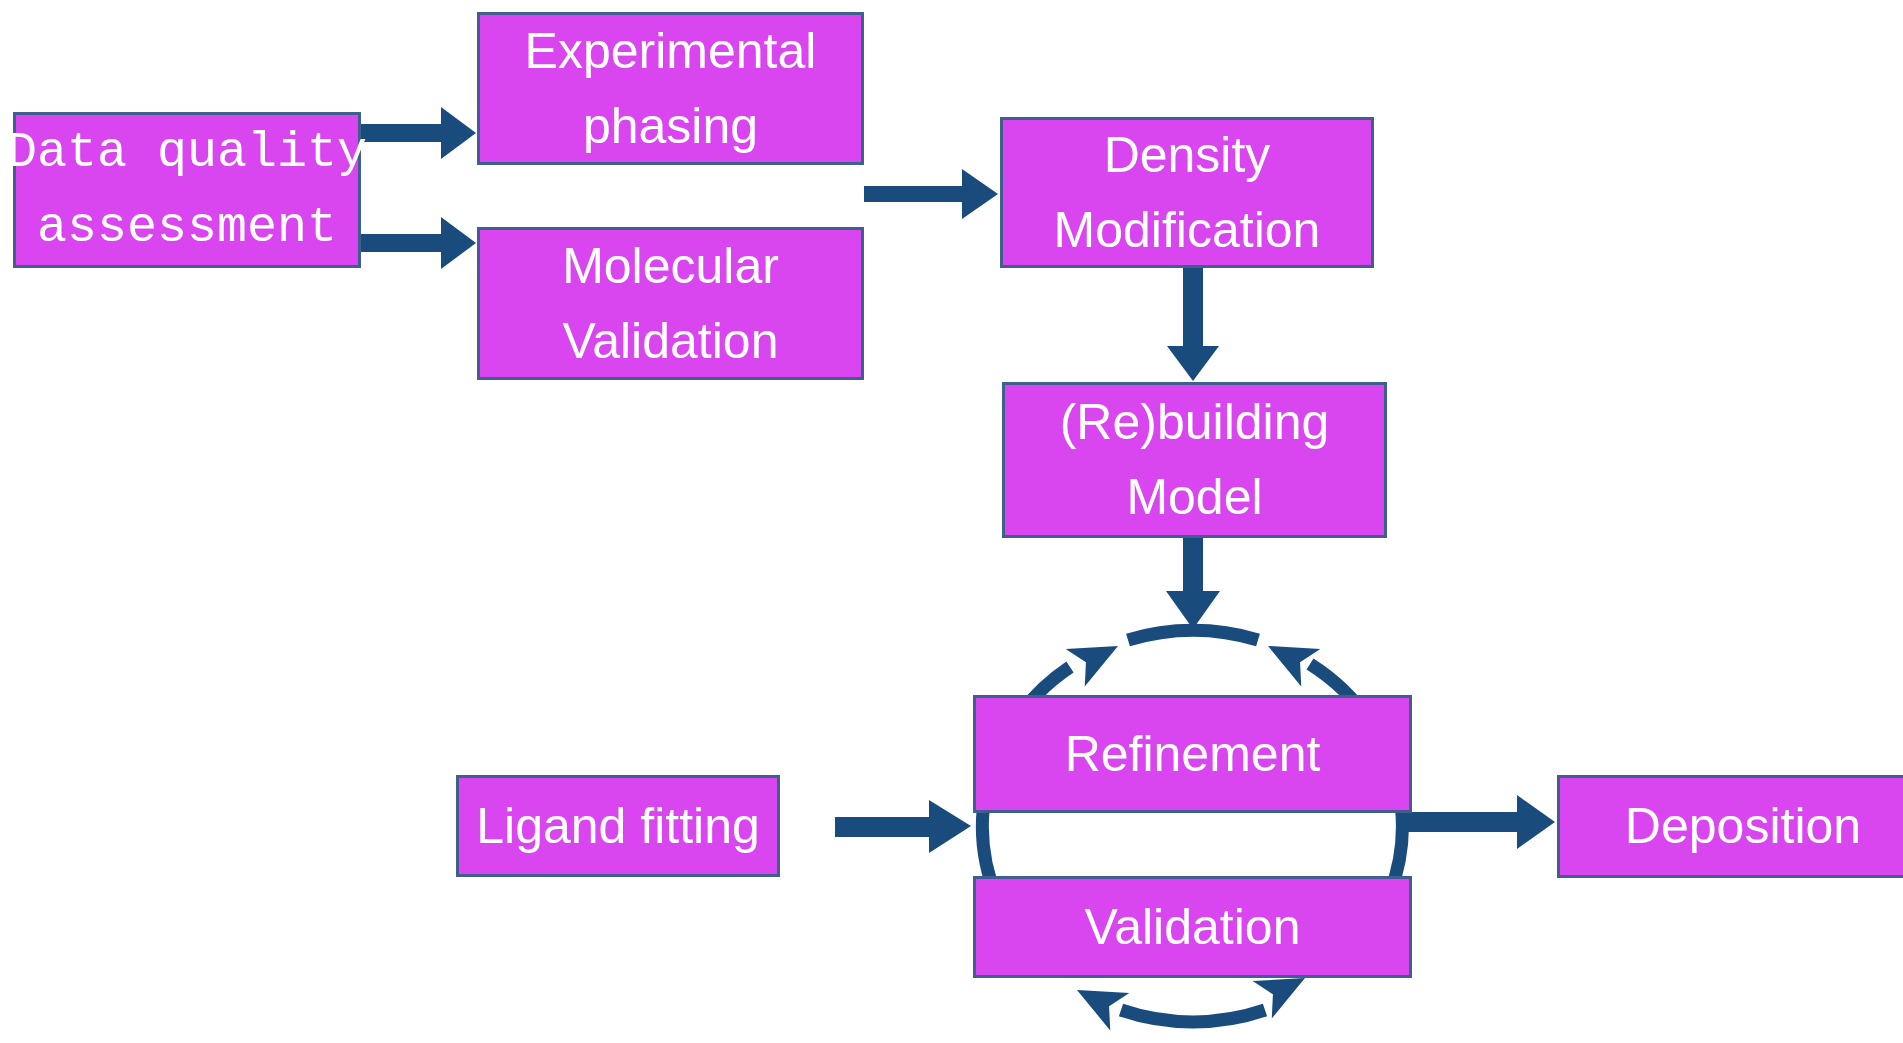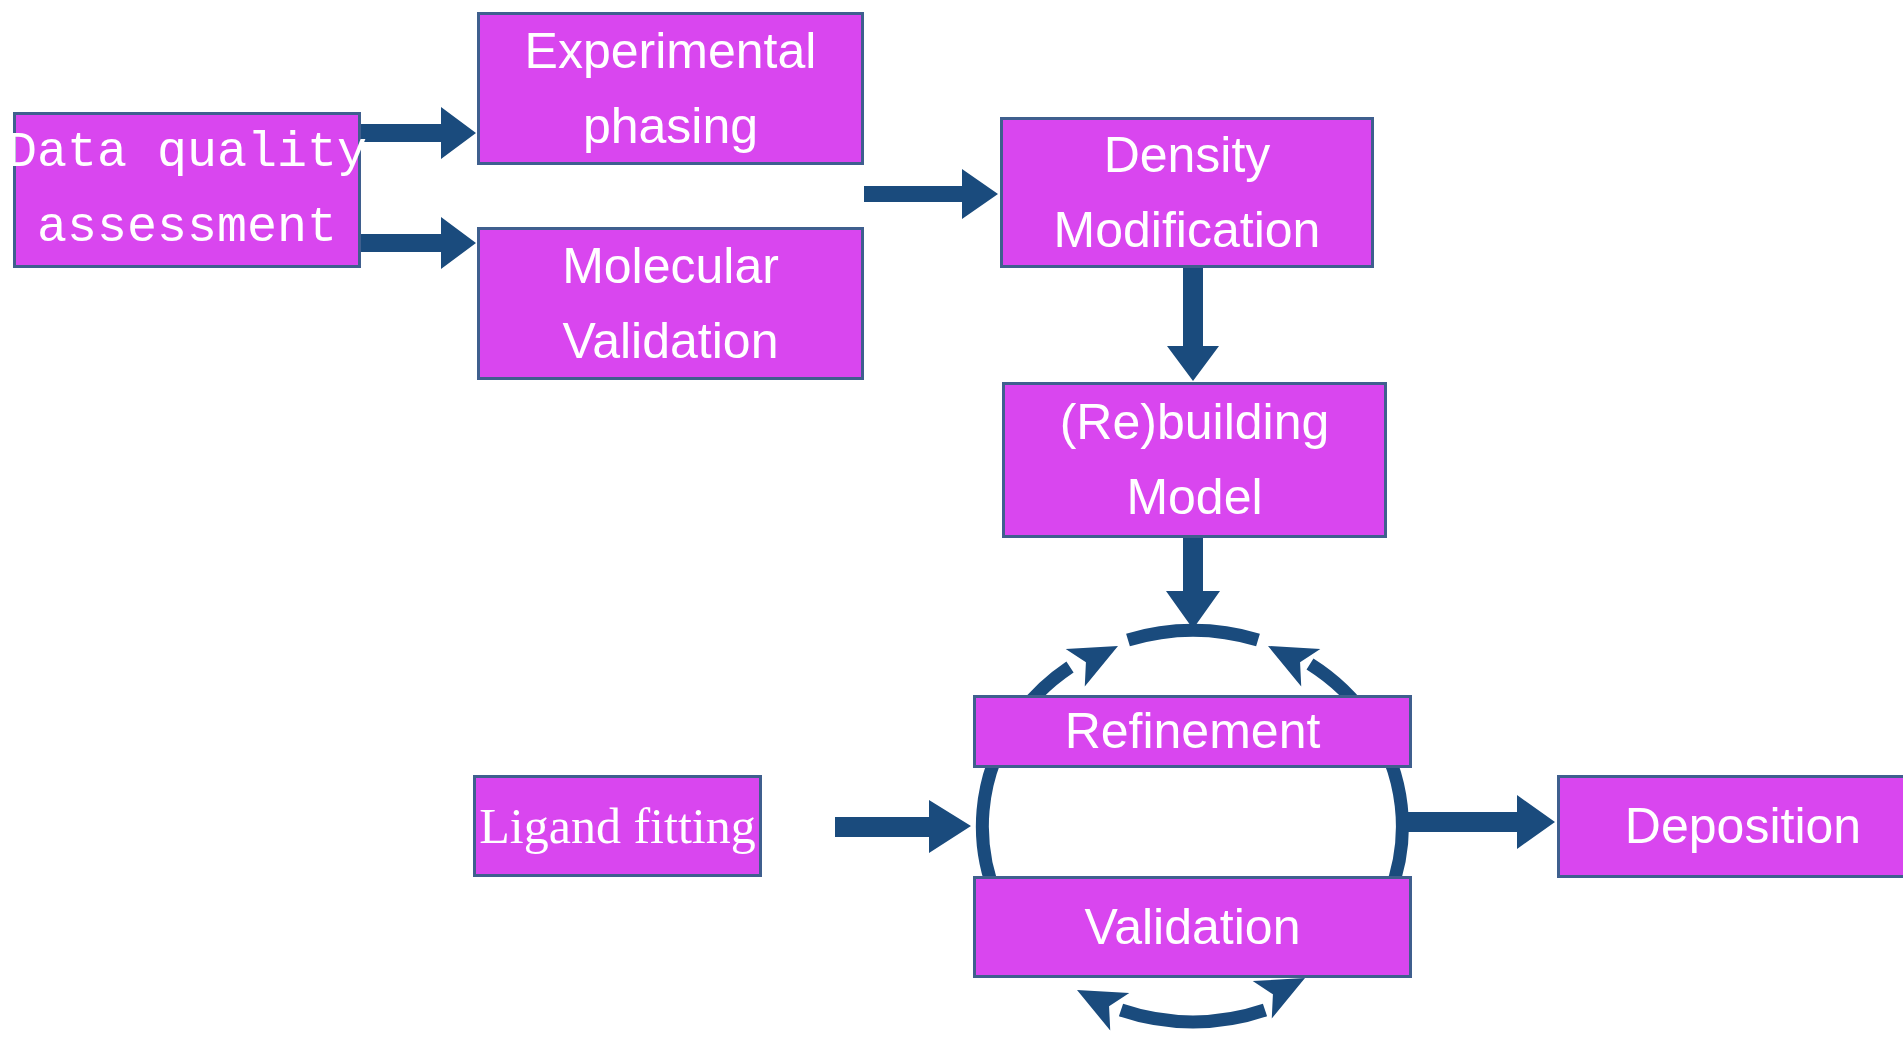--- a/index.html
+++ b/index.html
@@ -95,29 +95,29 @@
   <div class="node" style="left:1000px; top:117px; width:374px; height:151px;">
     <span>Density</span>
     <span>Modification</span>
   </div>
 
   <div class="node" style="left:1002px; top:382px; width:385px; height:156px;">
     <span>(Re)building</span>
     <span>Model</span>
   </div>
 
-  <div class="node" style="left:973px; top:695px; width:439px; height:73px;">
+  <div class="node" style="left:973px; top:695px; width:439px; height:118px;">
     <span>Refinement</span>
   </div>
 
   <div class="node" style="left:973px; top:848px; width:439px; height:102px;margin-top:28px;">
     <span>Validation</span>
   </div>
 
-  <div class="node" style="left:473px; top:775px; width:289px; height:102px;font-family:Liberation Serif, serif;">
+  <div class="node" style="left:456px; top:775px; width:324px; height:102px;">
     <span>Ligand fitting</span>
   </div>
 
   <div class="node" style="left:1557px; top:775px; width:372px; height:103px;">
     <span>Deposition</span>
   </div>
 
 </div>
 
 </body></html>

